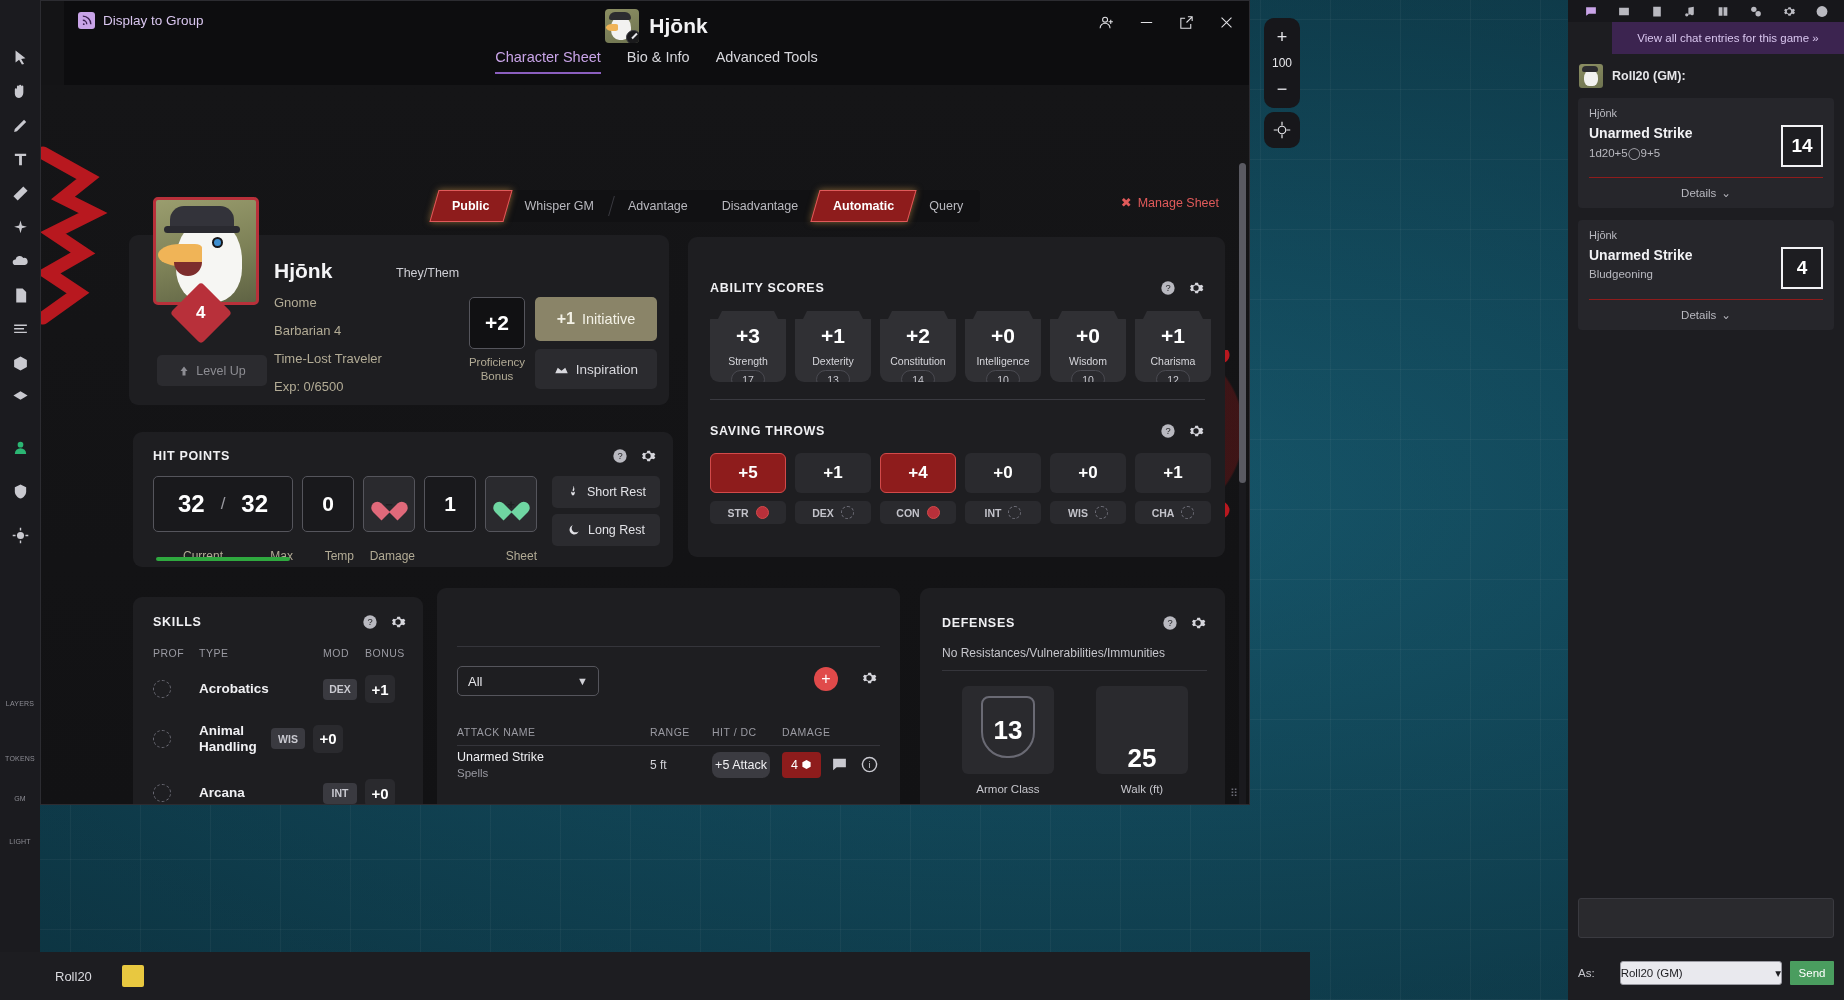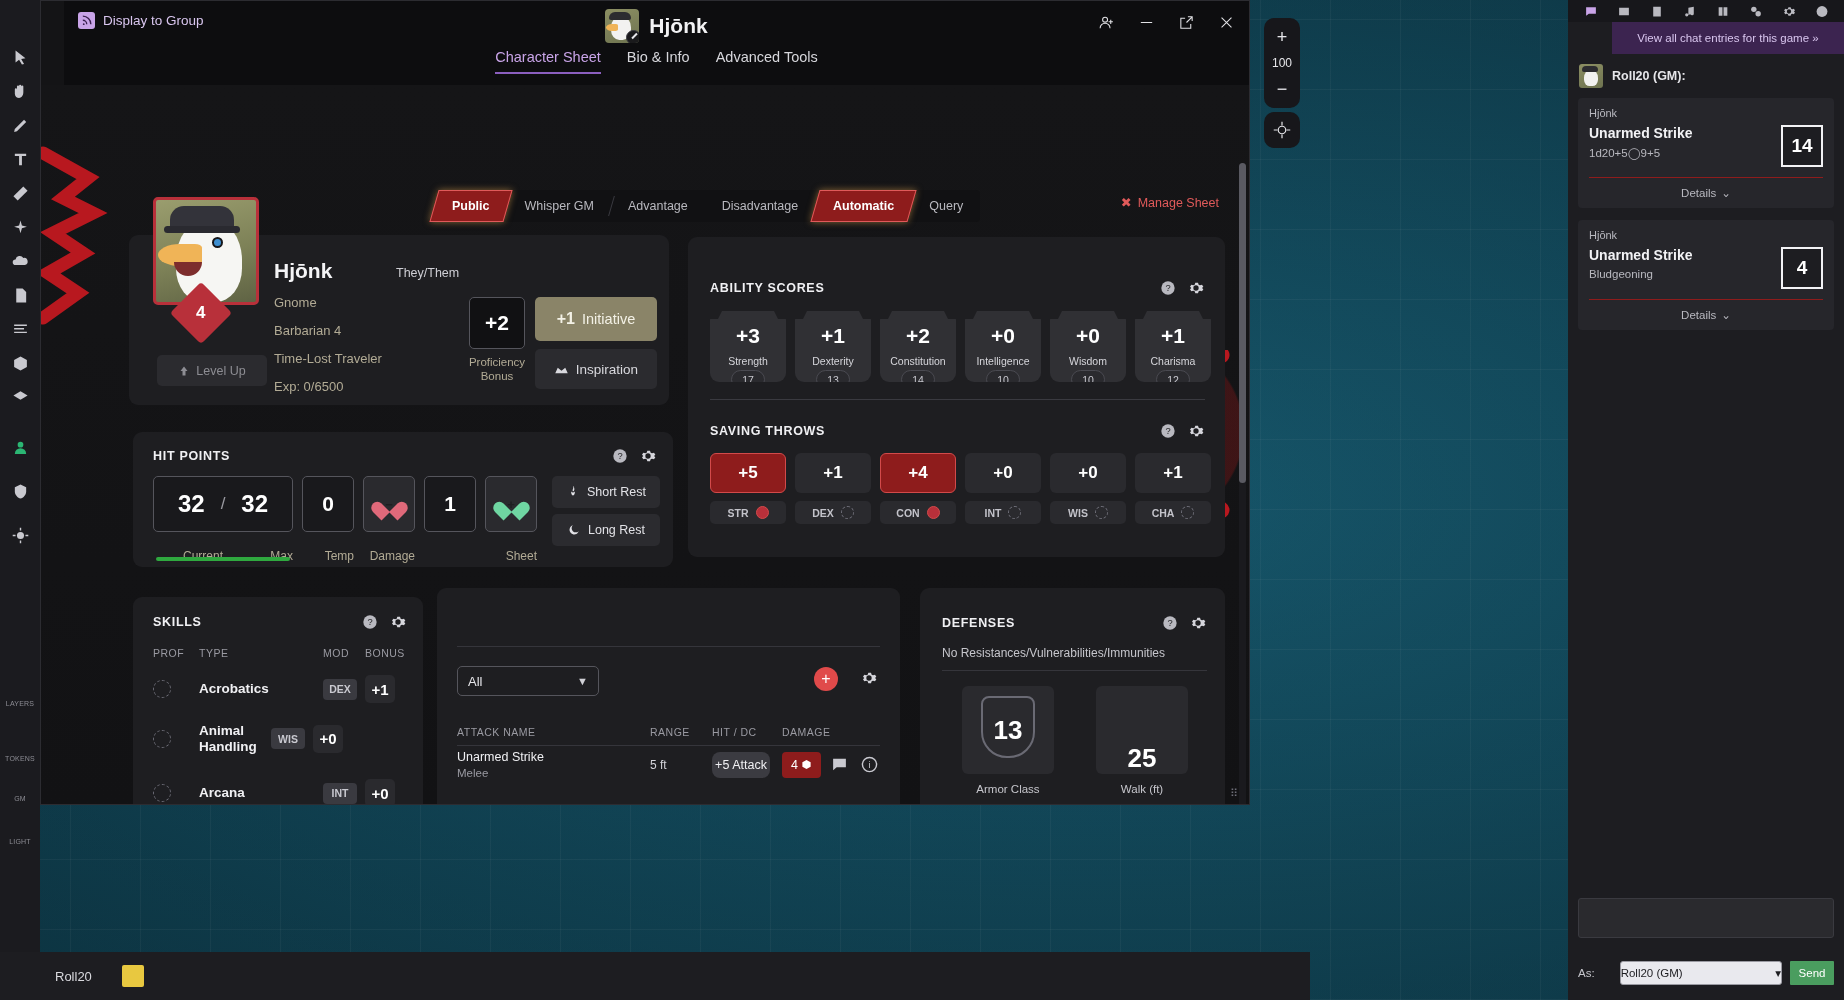--- a/index.html
+++ b/index.html
@@ -774,21 +774,21 @@
 
         <div class="tbl-head" style="top:138px;">
           <div class="tb-c1">ATTACK NAME</div>
           <div class="tb-c2">RANGE</div>
           <div class="tb-c3">HIT / DC</div>
           <div class="tb-c4">DAMAGE</div>
         </div>
         <div class="atk-row" style="top:162px;">
           <div class="atk-name">
             <div class="n1">Unarmed Strike</div>
-            <div class="n2">Melee</div>
+            <div class="n2">Spells</div>
           </div>
           <div class="atk-range">5 ft</div>
           <div style="width:70px;">
               <div class="hit-pill">+5 Attack</div>
             </div>
           <div style="width:98px; display:flex; align-items:center; gap:8px;">
             <div class="dmg-pill">
               <span>4</span>
               <svg viewBox="0 0 24 24">
                   <path d="M12 2l9 5v10l-9 5-9-5V7z"></path>

